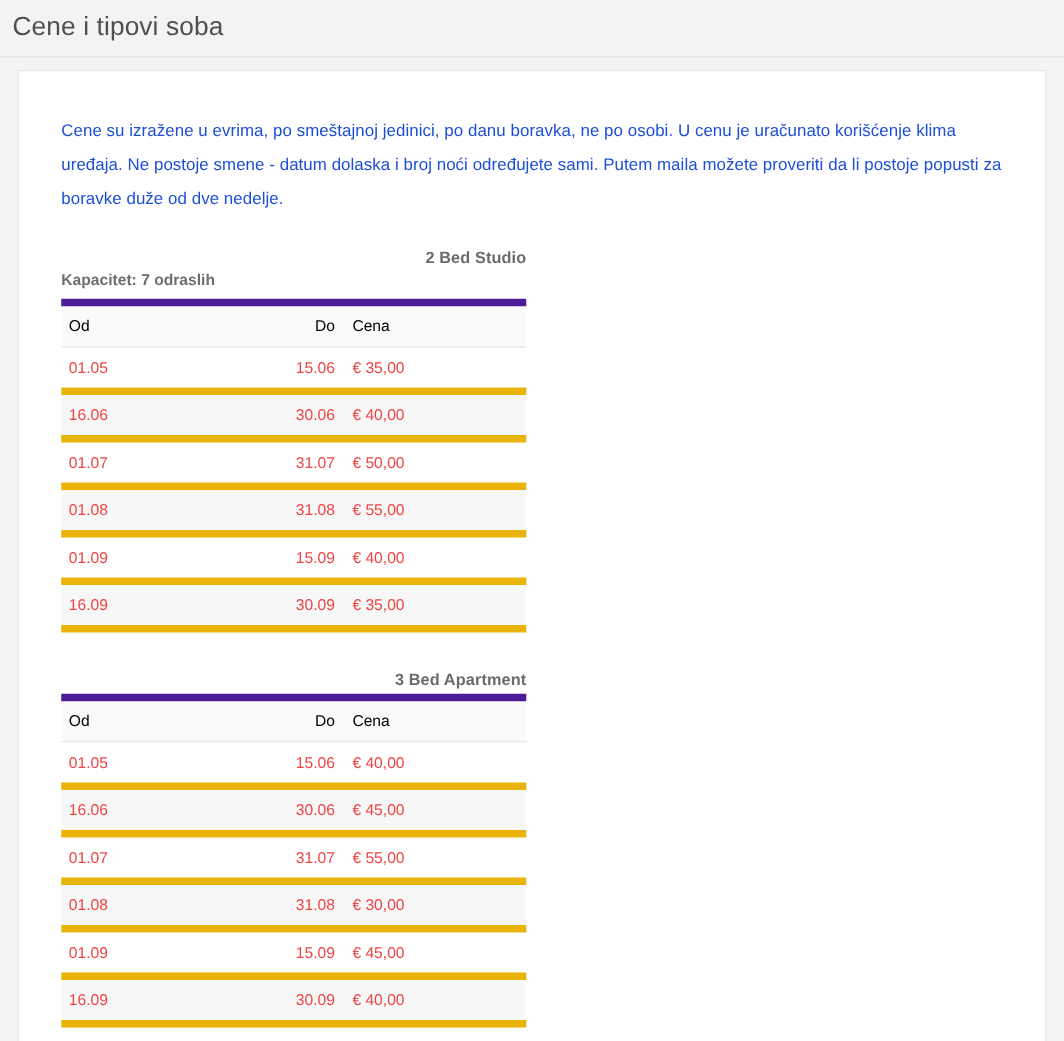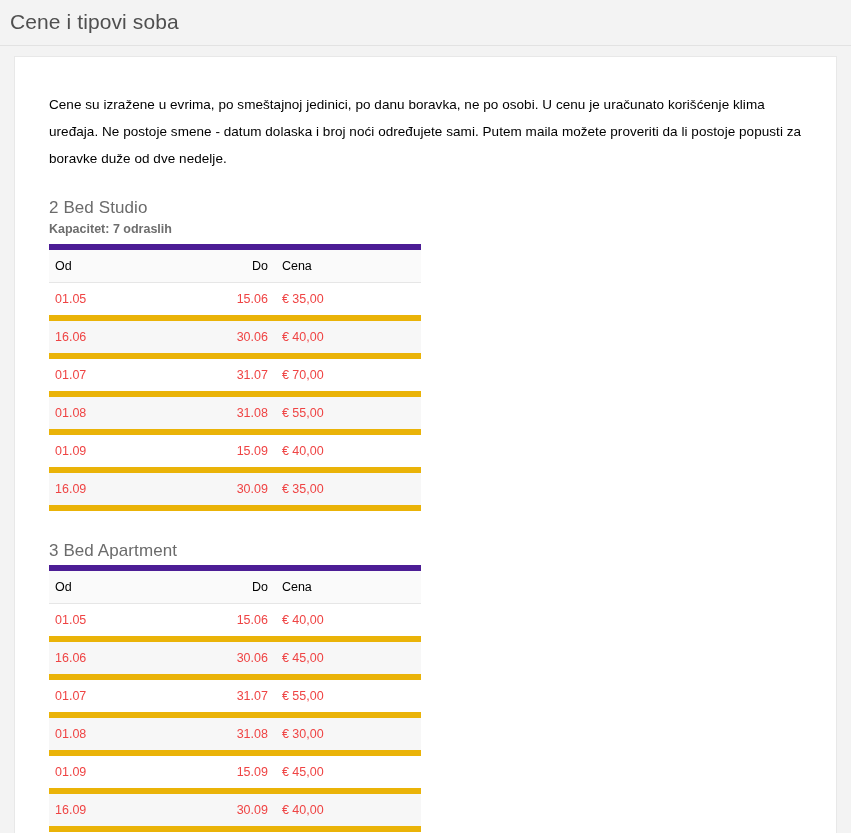--- a/index.html
+++ b/index.html
@@ -34,40 +34,41 @@
     position: relative;
     margin: 10px 14px 0 14px;
     background: #ffffff;
     border: 1px solid #e8e8e8;
     min-height: 752px;
     padding: 34px 34px 20px 34px;
   }
   .intro {
     font-size: 13.5px;
     line-height: 2.0;
-    color: #000000;
+    color: #1d4ed8;
     max-width: 760px;
     margin: 0 0 26px 0;
     letter-spacing: 0.05px;
   }
   .grid {
     display: flex;
     flex-wrap: wrap;
     gap: 0px 28px;
   }
   .block {
     width: 372px;
     margin-bottom: 30px;
   }
   .block-title {
-    font-size: 17px;
-    font-weight: normal;
+    font-size: 13px;
+    font-weight: bold;
     color: #6b6b6b;
     margin: 0 0 4px 0;
     letter-spacing: 0.1px;
+    text-align: right;
   }
   .block-sub {
     font-size: 12.5px;
     font-weight: bold;
     color: #6e6e6e;
     margin: 0 0 8px 0;
   }
   table.price {
     width: 100%;
     border-collapse: collapse;
@@ -124,21 +125,21 @@
                 <td class="c-cena">€ 35,00</td>
               </tr>
               <tr>
                 <td class="c-od">16.06</td>
                 <td class="c-do">30.06</td>
                 <td class="c-cena">€ 40,00</td>
               </tr>
               <tr>
                 <td class="c-od">01.07</td>
                 <td class="c-do">31.07</td>
-                <td class="c-cena">€ 70,00</td>
+                <td class="c-cena">€ 50,00</td>
               </tr>
               <tr>
                 <td class="c-od">01.08</td>
                 <td class="c-do">31.08</td>
                 <td class="c-cena">€ 55,00</td>
               </tr>
               <tr>
                 <td class="c-od">01.09</td>
                 <td class="c-do">15.09</td>
                 <td class="c-cena">€ 40,00</td>

